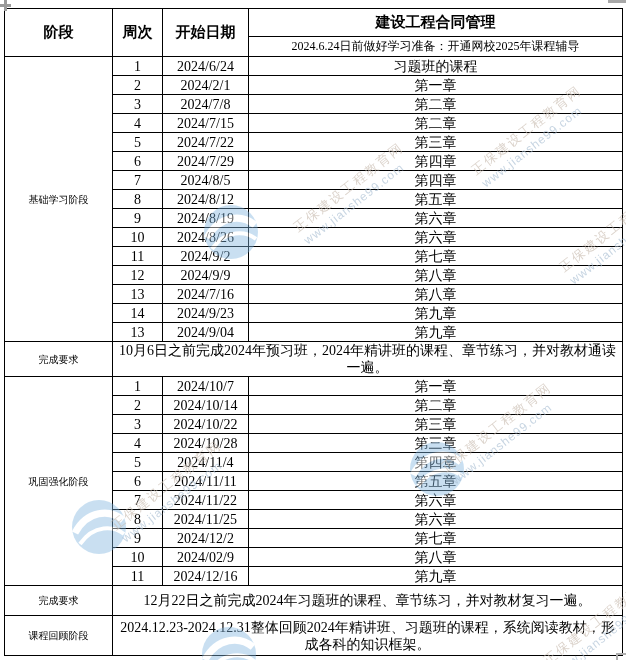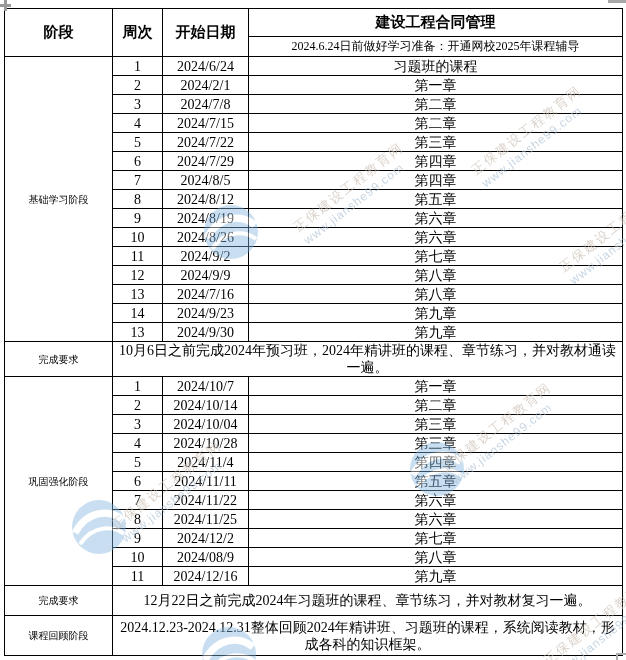--- a/index.html
+++ b/index.html
@@ -134,41 +134,41 @@
           <td>2024/7/16</td>
           <td>第八章</td>
         </tr>
         <tr class="data-row">
           <td>14</td>
           <td>2024/9/23</td>
           <td>第九章</td>
         </tr>
         <tr class="data-row">
           <td>13</td>
-          <td>2024/9/30</td>
+          <td>2024/9/04</td>
           <td>第九章</td>
         </tr>
         <tr class="note-row note1">
           <td class="stage-cell">完成要求</td>
           <td colspan="3" class="note-cell">10月6日之前完成2024年预习班，2024年精讲班的课程、章节练习，并对教材通读一遍。</td>
         </tr>
         <tr class="data-row">
           <td rowspan="11" class="stage-cell">巩固强化阶段</td>
           <td>1</td>
           <td>2024/10/7</td>
           <td>第一章</td>
         </tr>
         <tr class="data-row">
           <td>2</td>
           <td>2024/10/14</td>
           <td>第二章</td>
         </tr>
         <tr class="data-row">
           <td>3</td>
-          <td>2024/10/04</td>
+          <td>2024/10/22</td>
           <td>第三章</td>
         </tr>
         <tr class="data-row">
           <td>4</td>
           <td>2024/10/28</td>
           <td>第三章</td>
         </tr>
         <tr class="data-row">
           <td>5</td>
           <td>2024/11/4</td>
@@ -189,21 +189,21 @@
           <td>2024/11/25</td>
           <td>第六章</td>
         </tr>
         <tr class="data-row">
           <td>9</td>
           <td>2024/12/2</td>
           <td>第七章</td>
         </tr>
         <tr class="data-row">
           <td>10</td>
-          <td>2024/08/9</td>
+          <td>2024/02/9</td>
           <td>第八章</td>
         </tr>
         <tr class="data-row">
           <td>11</td>
           <td>2024/12/16</td>
           <td>第九章</td>
         </tr>
         <tr class="note-row note2">
           <td class="stage-cell">完成要求</td>
           <td colspan="3" class="note-cell">12月22日之前完成2024年习题班的课程、章节练习，并对教材复习一遍。</td>

